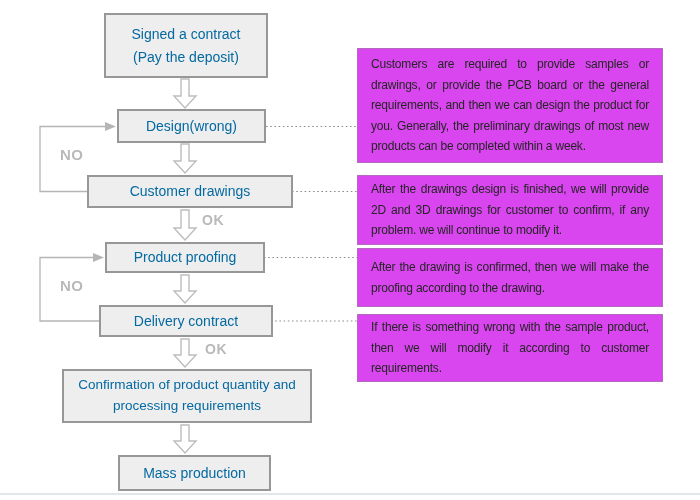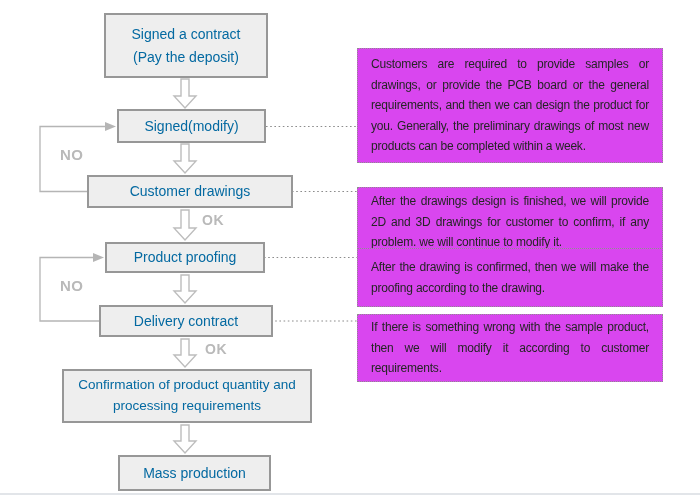--- a/index.html
+++ b/index.html
@@ -50,21 +50,21 @@
     font-size: 12px;
     letter-spacing: -0.2px;
     line-height: 20.5px;
     text-align: justify;
     padding: 4px 13px;
     display: flex;
     align-items: center;
     z-index: 1;
   }
   .a1 { top: 48px;  height: 115px; }
-  .a2 { top: 175px; height: 70px; margin-top: 12px; }
+  .a2 { top: 175px; height: 70px; }
   .a3 { top: 248px; height: 59px; }
   .a4 { top: 314px; height: 68px; }
   .edge-label {
     position: absolute;
     color: #b9b9b9;
     font-size: 15px;
     letter-spacing: 0.5px;
     z-index: 3;
     font-weight: bold;
   }
@@ -111,21 +111,21 @@
       <path d="M271,321 H357"></path>
     </g>
   </svg>
 
   <div class="node n-contract">
     <span>Signed a contract</span>
     <span>(Pay the deposit)</span>
   </div>
 
   <div class="node n-design">
-    <span>Signed(modify)</span>
+    <span>Design(wrong)</span>
   </div>
 
   <div class="node n-drawings">
     <span>Customer drawings</span>
   </div>
 
   <div class="node n-proofing">
     <span>Product proofing</span>
   </div>
 

